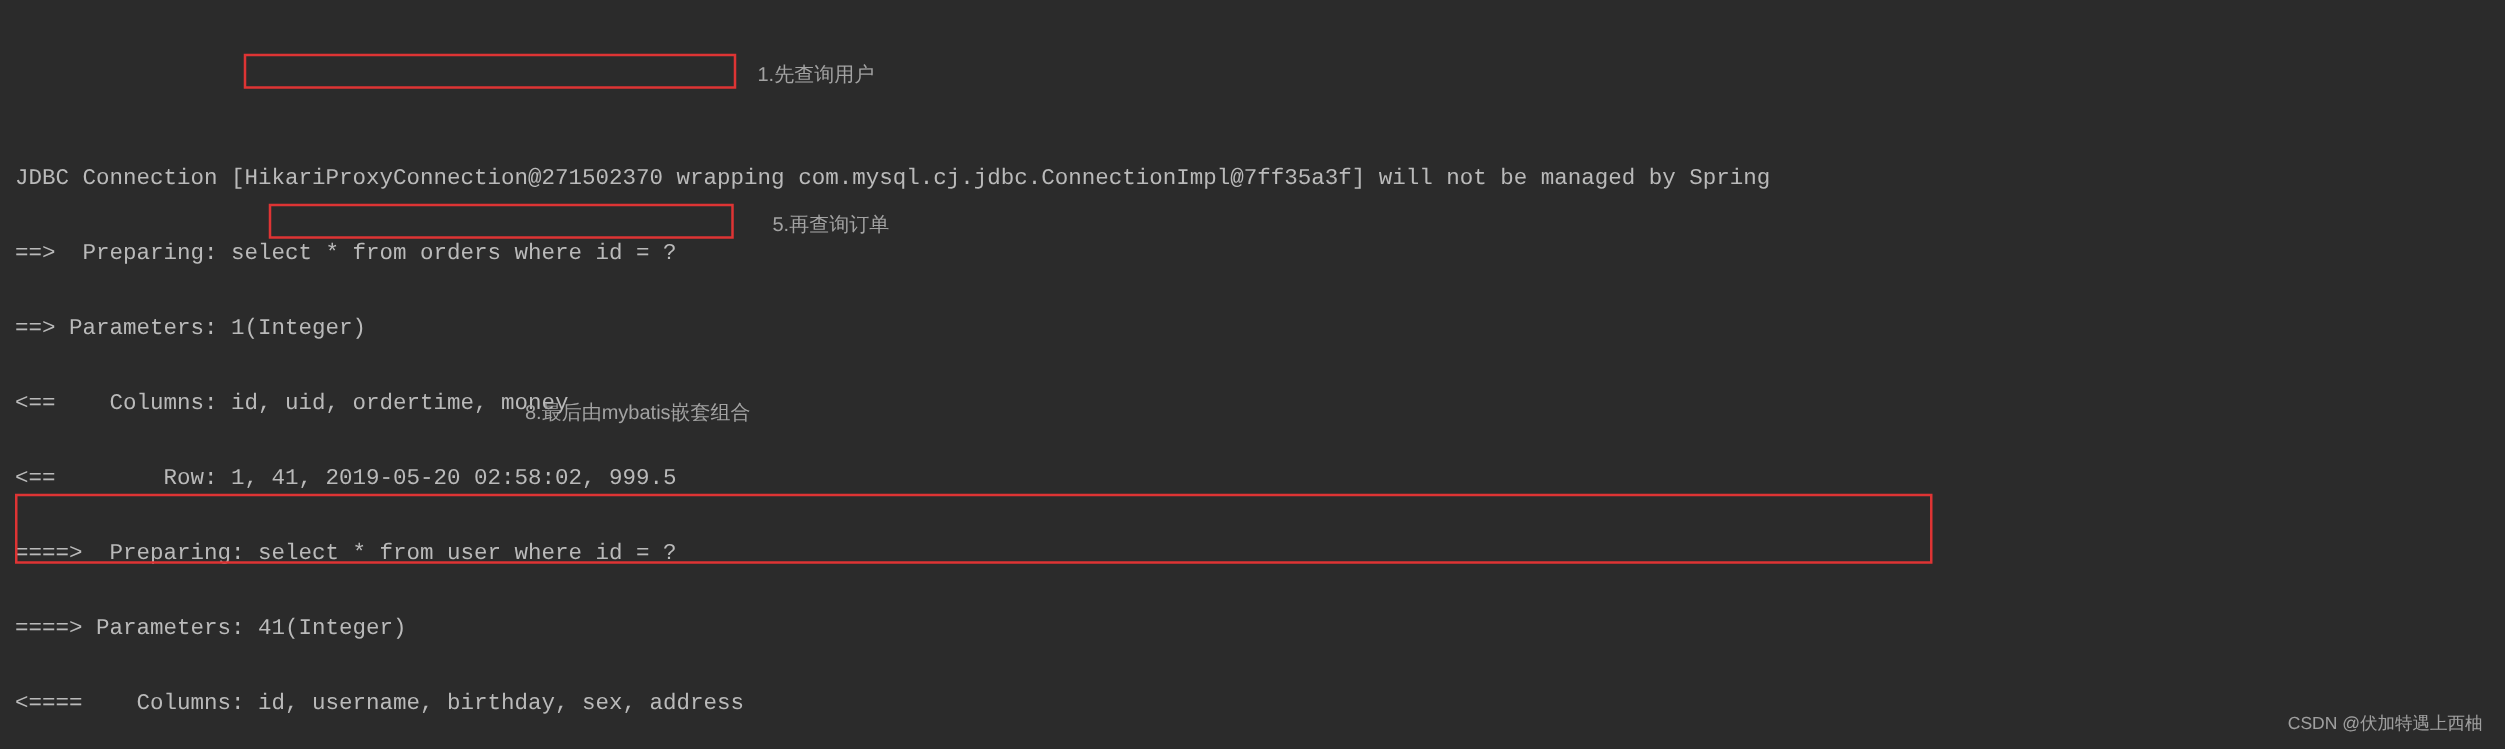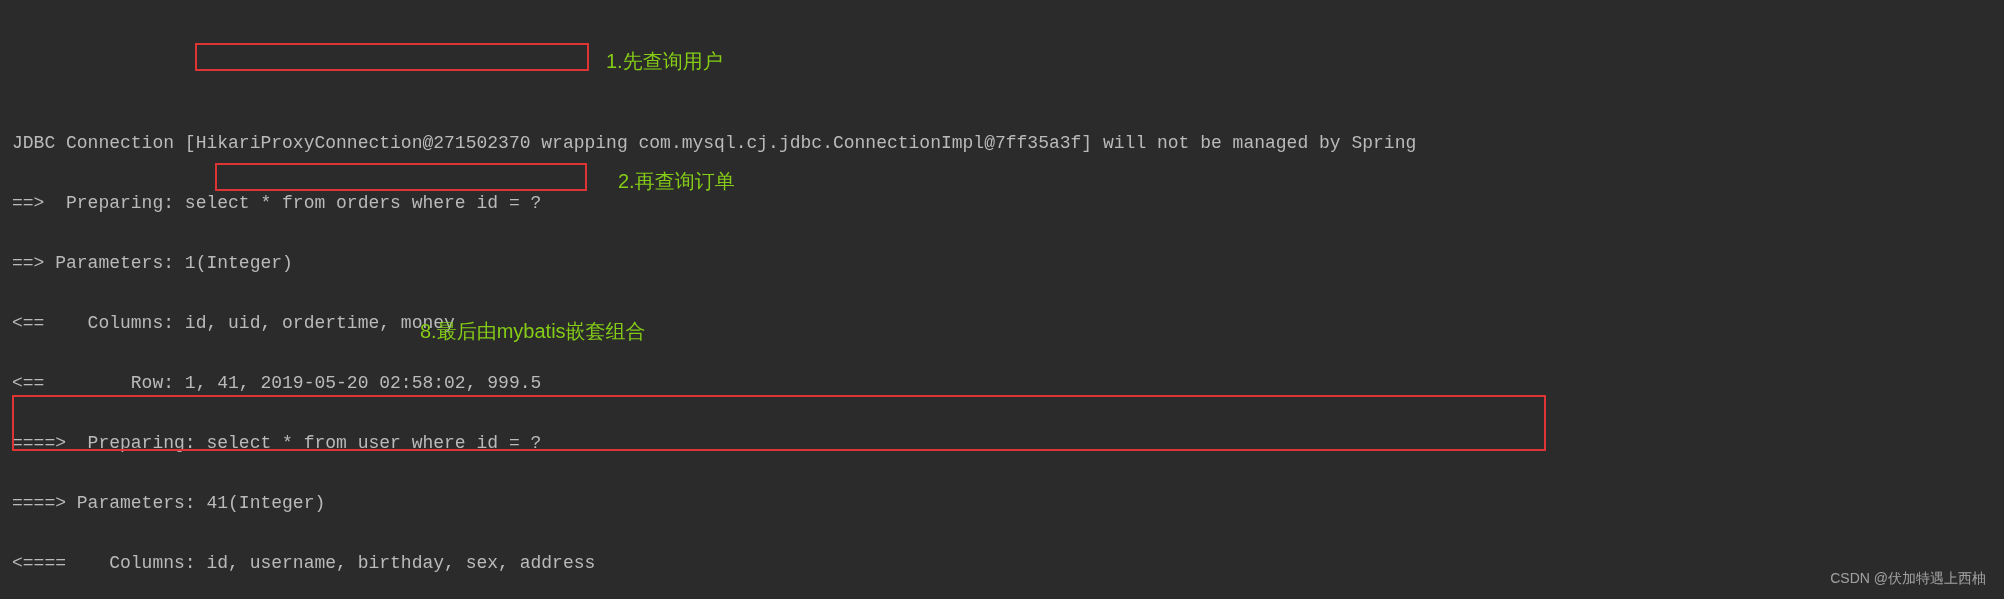--- a/index.html
+++ b/index.html
@@ -23,22 +23,22 @@
     .line {
       height: 30px;
     }
     .redbox {
       position: absolute;
       border: 2px solid #de3434;
       pointer-events: none;
     }
     .annot {
       position: absolute;
-      color: #84cc16;
-      font-size: 20px;
+      color: #a3a3a3;
+      font-size: 16px;
       font-family: "Microsoft YaHei", sans-serif;
       white-space: nowrap;
     }
     .watermark {
       position: absolute;
       right: 18px;
       bottom: 6px;
       color: rgba(255,255,255,0.55);
       font-size: 14px;
       font-family: Liberation Sans, sans-serif;
@@ -62,21 +62,21 @@
 
 
 
 
 
 
 <div class="redbox" style="left:195px; top:43px; width:394px; height:28px;"></div>
 <div class="annot" style="left:606px; top:46px;">1.先查询用户</div>
 
 <div class="redbox" style="left:215px; top:163px; width:372px; height:28px;"></div>
-<div class="annot" style="left:618px; top:166px;">2.再查询订单</div>
+<div class="annot" style="left:618px; top:166px;">5.再查询订单</div>
 
 <div class="annot" style="left:420px; top:316px;">8.最后由mybatis嵌套组合</div>
 
 <div class="redbox" style="left:12px; top:395px; width:1534px; height:56px;"></div>
 
 <div class="watermark">CSDN @伏加特遇上西柚</div>
 
 
 
 

